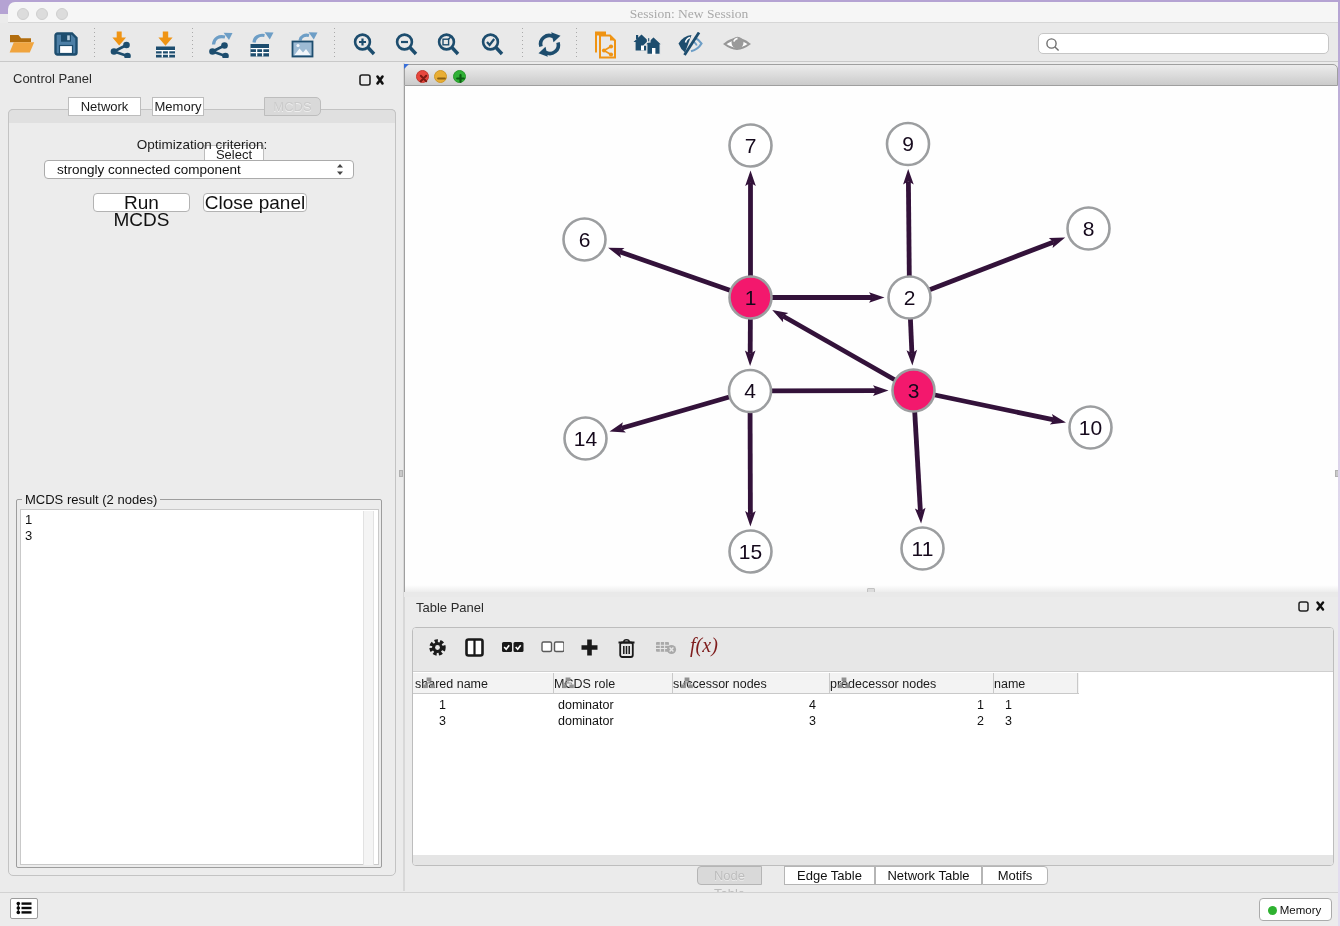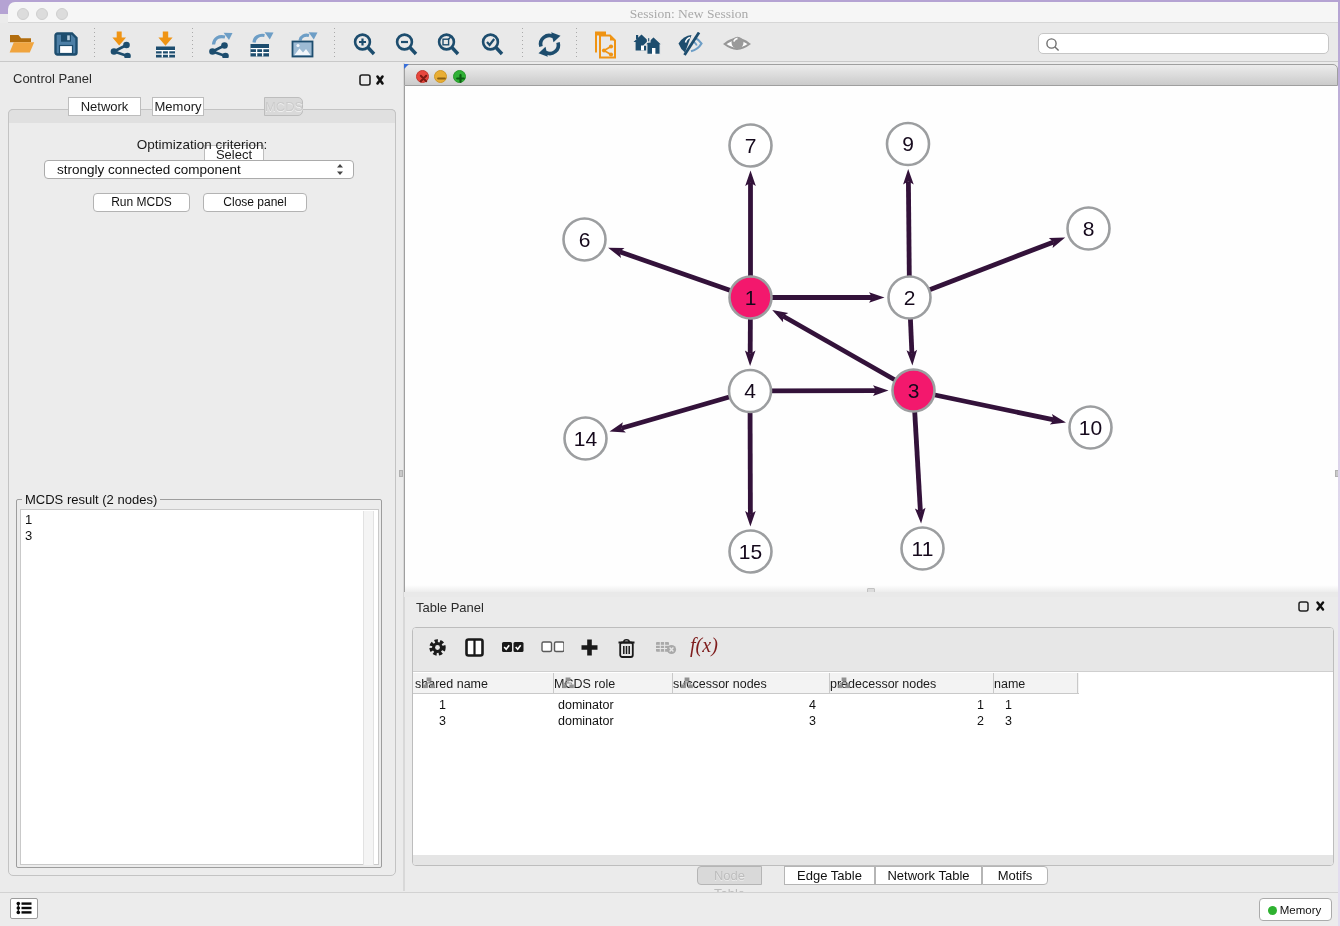--- a/index.html
+++ b/index.html
@@ -16,21 +16,21 @@
 #searchbox { position:absolute; left:1038px; top:10px; width:291px; height:21px; background:#fff; border:1px solid #c6c6c6; border-radius:5px; }
 
 
 #cp-title { position:absolute; left:13px; top:71px; font-size:13px; color:#2b2b2b; }
 #cp-body { position:absolute; left:8px; top:109px; width:388px; height:767px; background:#ececec; border:1px solid #c3c3c3; border-radius:5px; }
 #cp-band { position:absolute; left:8px; top:109px; width:388px; height:14px; background:#e0e0e0; border:1px solid #c3c3c3; border-radius:5px 5px 0 0; border-bottom:none; }
 .tabrow { position:absolute; top:97px; height:19px; font-size:13px; }
 .tab { position:absolute; top:0; height:19px; background:#fff; border:1px solid #bdbdbd; color:#1a1a1a; text-align:center; line-height:18px; }
 #opt-label { position:absolute; left:8px; top:137px; width:388px; text-align:center; font-size:13.5px; color:#1c1c1c; }
 #dropdown { position:absolute; left:44px; top:160px; width:310px; height:19px; background:#fff; border:1px solid #ababab; border-radius:4px; font-size:13.5px; color:#111; line-height:17px; padding-left:12px; }
-.btn { position:absolute; background:#fff; border:1px solid #b3b3b3; border-radius:4px; font-size:12px; color:#111; text-align:center; }
+.btn { position:absolute; background:#fff; border:1px solid #b3b3b3; border-radius:4px; font-size:19px; color:#111; text-align:center; }
 #fieldset { position:absolute; left:16px; top:499px; width:366px; height:369px; border:1px solid #9d9d9d; border-radius:2px; }
 #fieldset-label { position:absolute; left:22px; top:492px; background:#ececec; font-size:13px; color:#111; padding:0 3px; }
 #fieldset-inner { position:absolute; left:3px; top:9px; width:359px; height:356px; background:#fff; border:1px solid #c9c9c9; font-size:13px; color:#111; line-height:16px; padding:2px 0 0 4px; }
 #fs-scroll { position:absolute; right:4px; top:1px; width:11px; height:354px; background:#f4f4f4; border-left:1px solid #e2e2e2; border-right:1px solid #e2e2e2; }
 
 
 #netwin-title { position:absolute; left:404px; top:64px; width:934px; height:22px; background:linear-gradient(#ececec, #cbcbcb); border:1px solid #9f9f9f; border-radius:5px 5px 0 0; }
 #netwin-text { position:absolute; top:3px; left:0; width:100%; text-align:center; font-size:13px; font-weight:700; color:#1c1c1c; }
 .light { position:absolute; top:4.5px; width:13px; height:13px; border-radius:50%; }
 #canvas { position:absolute; left:404px; top:86px; width:934px; height:506px; background:#fefefe; border-left:1px solid #9f9f9f; }
@@ -193,21 +193,21 @@
 <svg width="26" height="12" style="position:absolute;left:359px;top:74px;" viewBox="0 0 26 12">
   <rect x="1" y="1" width="10" height="10" rx="2" fill="none" stroke="#222" stroke-width="1.6"></rect>
   <path d="M18.5 2.5 L23.5 9.5 M23.5 2.5 L18.5 9.5" stroke="#111" stroke-width="2.6" stroke-linecap="round"></path>
 </svg>
 <div id="cp-body"></div>
 <div id="cp-band"></div>
 <div class="tabrow">
   <div class="tab" style="left:68px; width:73px;">Network</div>
   <div class="tab" style="left:152px; width:52px;">Memory</div>
   <div class="tab" style="left:204px; width:60px;margin-top:48px;">Select</div>
-  <div class="tab" style="left:264px; width:39px; background:#d9d9d9; color:#cbcbcb; border-radius:0 5px 5px 0; text-shadow:0 1px 0 #efefef;">MCDS</div>
+  <div class="tab" style="left:264px; width:57px; background:#d9d9d9; color:#cbcbcb; border-radius:0 5px 5px 0; text-shadow:0 1px 0 #efefef;">MCDS</div>
 </div>
 <div id="opt-label">Optimization criterion:</div>
 <div id="dropdown">strongly connected component
   <svg width="10" height="15" style="position:absolute;right:8px;top:1px;" viewBox="0 0 10 15">
       <path d="M2 5.5 L5 2 L8 5.5 Z M2 9.5 L5 13 L8 9.5 Z" fill="#444"></path>
     </svg>
 </div>
 <div class="btn" style="left:93px; top:193px; width:97px; height:19px; line-height:17px;">Run MCDS</div>
 <div class="btn" style="left:203px; top:193px; width:104px; height:19px; line-height:17px;">Close panel</div>
 <div id="fieldset">

